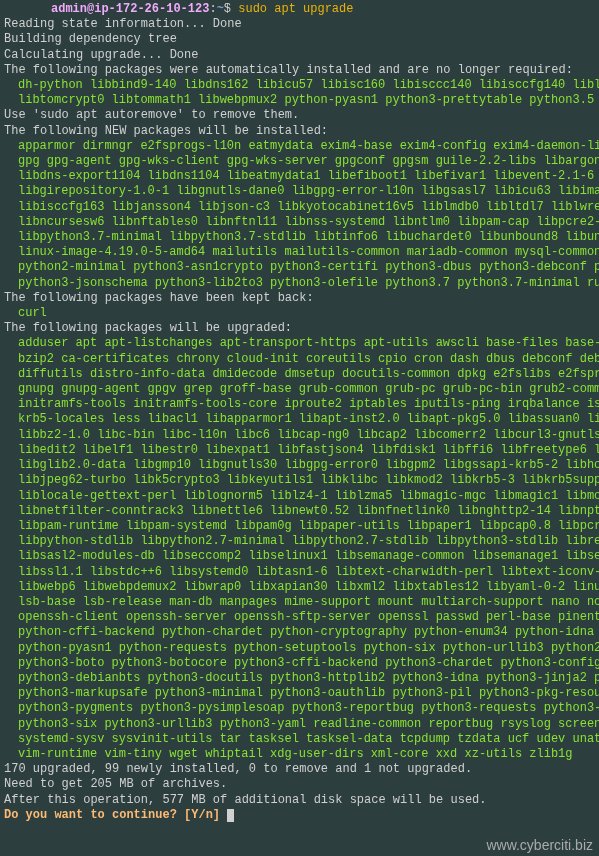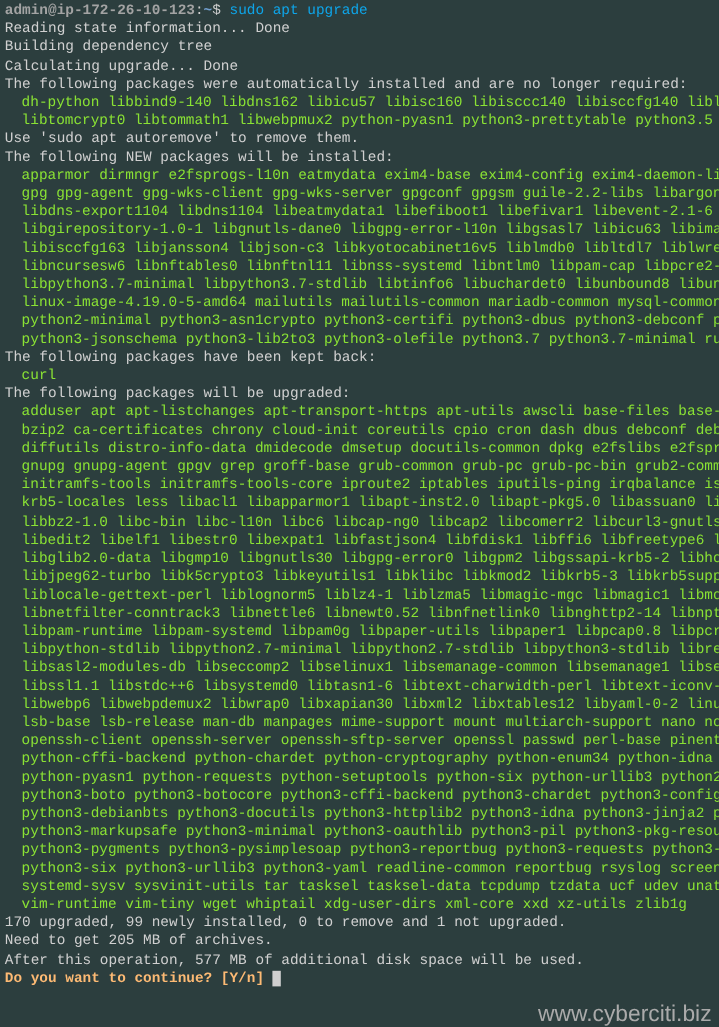--- a/index.html
+++ b/index.html
@@ -16,35 +16,36 @@
       width: 599px;
       height: 856px;
       overflow: hidden;
       position: relative;
       white-space: nowrap;
     }
     .terminal {
       padding: 2px 4px;
     }
     .prompt-user {
-      color: #a3a3a3;
+      color: #f0abfc;
       font-weight: bold;
+      margin-left: 47px;
     }
     .prompt-colon {
       color: #d0d0d0;
     }
     .prompt-path {
       color: #729fcf;
       font-weight: bold;
     }
     .prompt-dollar {
       color: #d0d0d0;
     }
     .cmd {
-      color: #0ea5e9;
+      color: #eab308;
     }
     .line {
       white-space: pre;
       color: #d0d0d0;
     }
     .white {
       color: #fdba74;
       font-weight: bold;
     }
     .indent {
@@ -56,21 +57,21 @@
       width: 7px;
       height: 13px;
       background: #d0d0d0;
       vertical-align: text-bottom;
     }
     .footer {
       position: absolute;
       bottom: 3px;
       right: 6px;
       color: #aaa;
-      font-size: 19px;
+      font-size: 14px;
       font-family: Arial, sans-serif;
     }
   </style>
 </head>
 <body>
 
 <div class="terminal">
   <div class="line"><span class="prompt-user">admin@ip-172-26-10-123</span><span class="prompt-colon">:</span><span class="prompt-path">~</span><span class="prompt-dollar">$</span> <span class="cmd">sudo apt upgrade</span></div>
 
   <div class="line">Reading state information... Done</div>

